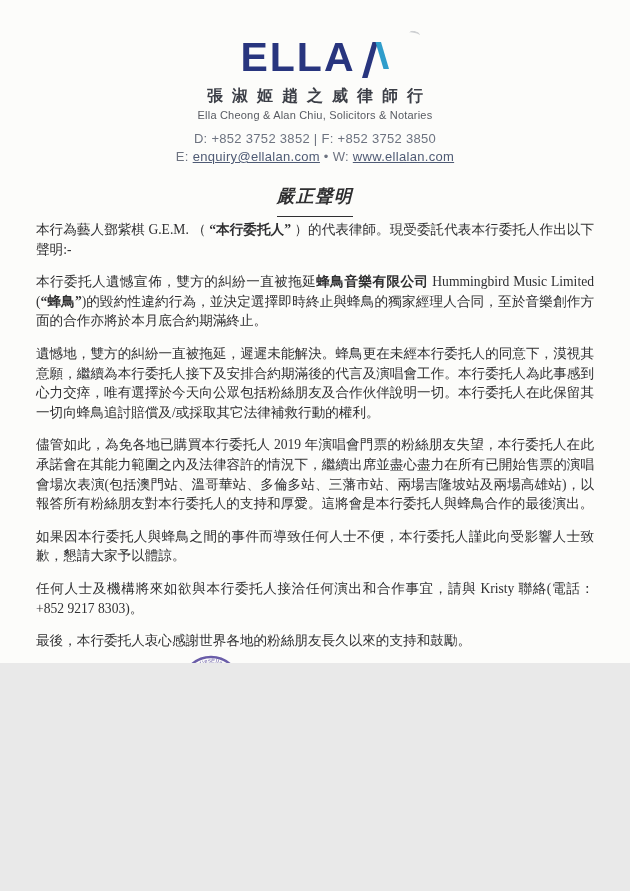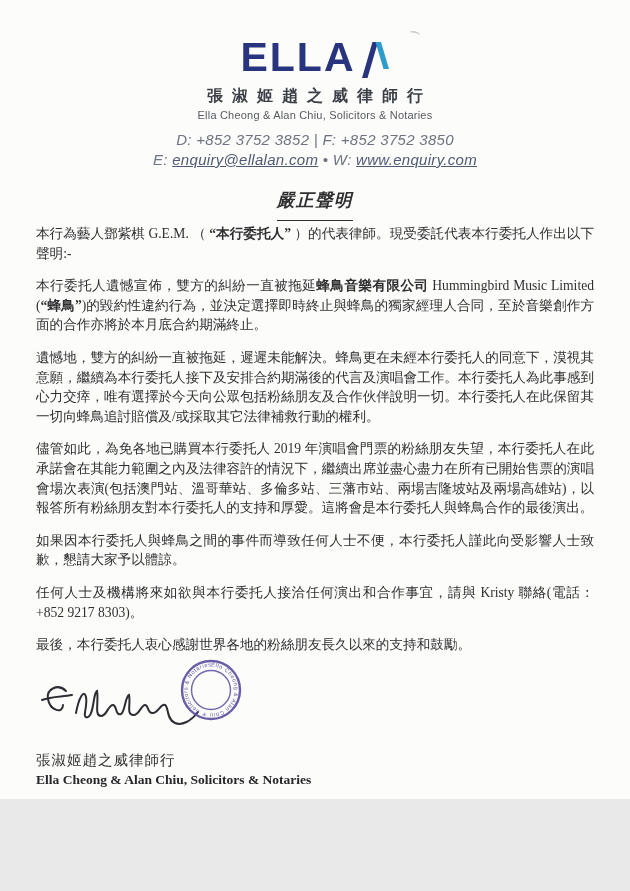--- a/index.html
+++ b/index.html
@@ -3,21 +3,21 @@
 <meta charset="utf-8">
 <style>
   html,body{margin:0;padding:0;}
   body{
     width:630px;height:891px;
     background:#e9e9e9;
     font-family:"Liberation Serif","DejaVu Serif",serif;
   }
   .page{
     position:relative;
-    width:630px;height:799px;
+    width:630px;height:663px;
     background:#fcfcfa;
     color:#2f2f31;
     overflow:hidden;
     box-sizing:border-box;
   }
   .pencil-mark{
     position:absolute;left:409px;top:31px;width:11px;height:4px;
     border-top:2px solid #c3c6c9;border-radius:60%;
     transform:rotate(14deg);opacity:.8;
   }
@@ -38,21 +38,21 @@
     text-indent:9px; 
     font-weight:bold;
   }
   .firm-en{
     margin-top:2px;
     font-family:"Liberation Sans","DejaVu Sans",sans-serif;
     font-size:11px;color:#575a61;letter-spacing:.2px;
   }
   .contact{
     font-family:"Liberation Sans","DejaVu Sans",sans-serif;
-    font-size:15px;color:#6d7380;letter-spacing:.3px;font-style:italic;
+    font-size:13px;color:#6d7380;letter-spacing:.3px;
   }
   .contact.first{margin-top:10px;}
   .contact.second{margin-top:3px;}
   .contact a{color:#4e5a74;text-decoration:underline;cursor:pointer;}
   
   .title{
     text-align:center;margin:20px 0 0 0;font-size:17.5px;font-weight:bold;
     letter-spacing:1.5px;
   }
   .title span{border-bottom:1.5px solid #2f2f31;padding-bottom:10px;font-style:italic;}
@@ -85,21 +85,21 @@
         <polygon points="13.5,0 19,0 8.5,36 3,36" fill="#28357e"></polygon>
         <polygon points="16.5,0 22,0 30,27 24.5,27" fill="#2f9dcb"></polygon>
       </svg>
     </div>
     <div class="firm-zh">張淑姬趙之威律師行</div>
     <div class="firm-en">Ella Cheong &amp; Alan Chiu, Solicitors &amp; Notaries</div>
     <div class="contact first">
       <span>D: +852 3752 3852  |  F: +852 3752 3850</span>
     </div>
     <div class="contact second">
-      <span>E: </span><a>enquiry@ellalan.com</a><span> • W: </span><a>www.enquiry.com</a>
+      <span>E: </span><a>enquiry@ellalan.com</a><span> • W: </span><a>www.ellalan.com</a>
     </div>
   </div>
 
   <h1 class="title"><span>嚴正聲明</span></h1>
 
   <div class="body-block">
       <p class="para"><span>本行為藝人鄧紫棋 G.E.M. （ </span><strong>“本行委托人”</strong><span> ）的代表律師。現受委託代表本行委托人作出以下聲明:-</span></p>
       <p class="para"><span>本行委托人遺憾宣佈，雙方的糾紛一直被拖延</span><strong>蜂鳥音樂有限公司</strong><span> Hummingbird Music Limited (</span><strong>“蜂鳥”</strong><span>)的毀約性違約行為，並決定選擇即時終止與蜂鳥的獨家經理人合同，至於音樂創作方面的合作亦將於本月底合約期滿終止。</span></p>
       <p class="para"><span>遺憾地，雙方的糾紛一直被拖延，遲遲未能解決。蜂鳥更在未經本行委托人的同意下，漠視其意願，繼續為本行委托人接下及安排合約期滿後的代言及演唱會工作。本行委托人為此事感到心力交瘁，唯有選擇於今天向公眾包括粉絲朋友及合作伙伴說明一切。本行委托人在此保留其一切向蜂鳥追討賠償及/或採取其它法律補救行動的權利。</span></p>
       <p class="para"><span>儘管如此，為免各地已購買本行委托人 2019 年演唱會門票的粉絲朋友失望，本行委托人在此承諾會在其能力範圍之內及法律容許的情況下，繼續出席並盡心盡力在所有已開始售票的演唱會場次表演(包括澳門站、溫哥華站、多倫多站、三藩市站、兩場吉隆坡站及兩場高雄站)，以報答所有粉絲朋友對本行委托人的支持和厚愛。這將會是本行委托人與蜂鳥合作的最後演出。</span></p>

